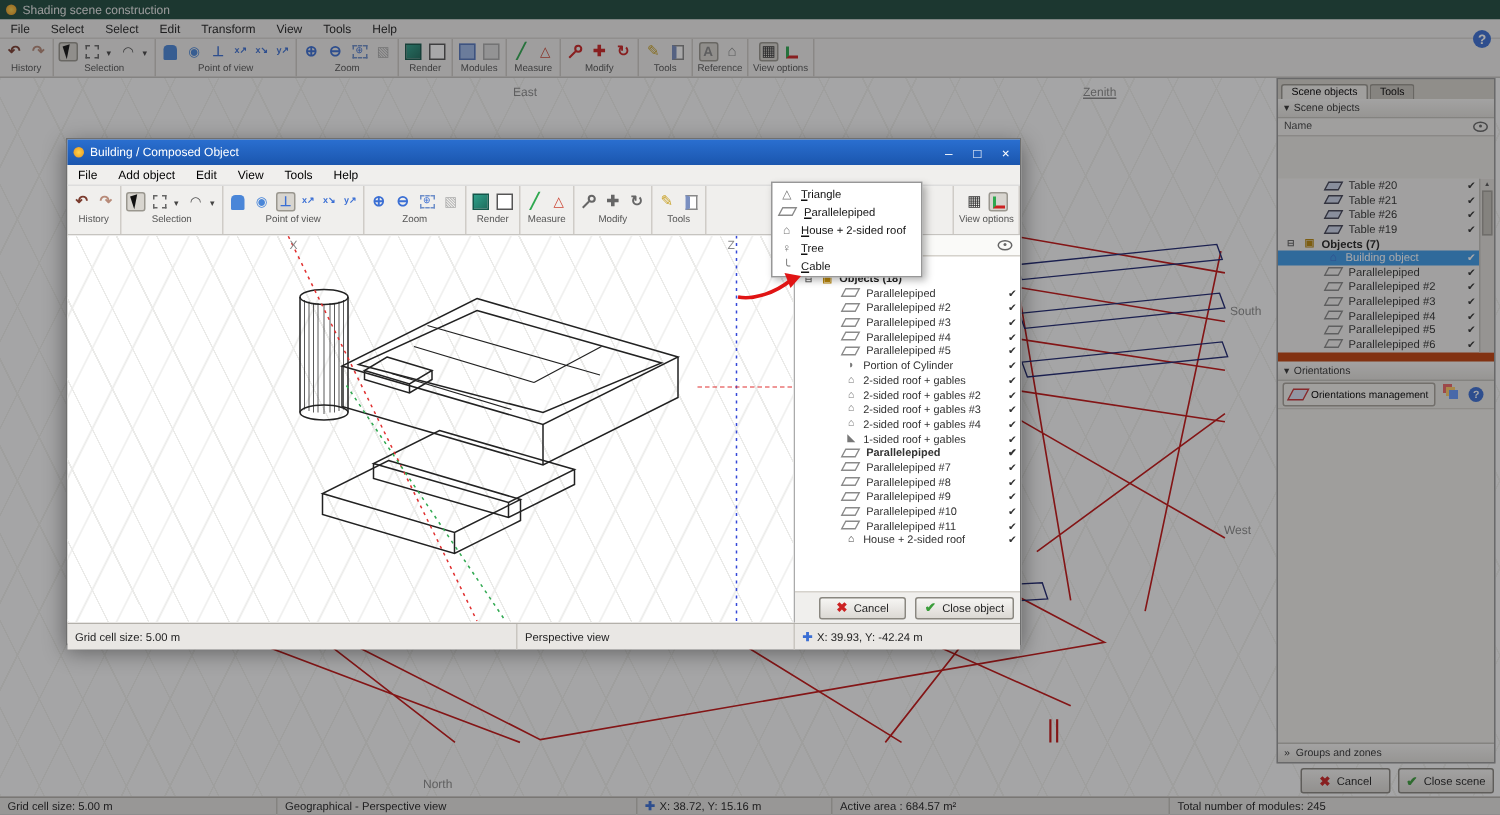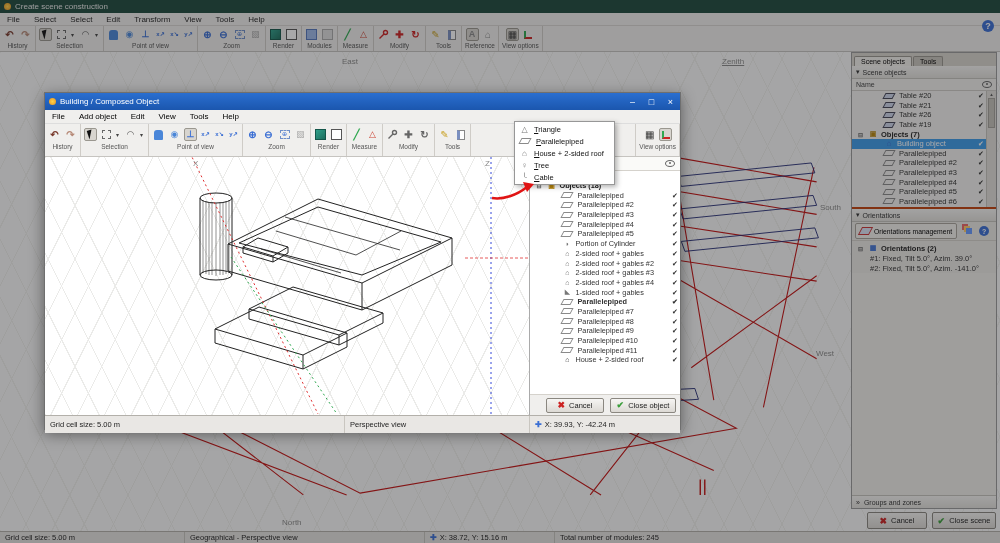--- a/index.html
+++ b/index.html
@@ -59,21 +59,21 @@
     border:1px solid #9a9a9a;box-sizing:border-box;z-index:3;display:flex;flex-direction:column;font-size:7.5px;}
   .sb-tabs{height:13px;background:#d9d5cd;display:flex;align-items:flex-end;padding-left:2px;gap:1px;}
   .sb-tab{background:#c9c5bd;border:1px solid #9a978f;border-bottom:none;padding:1px 6px;font-size:7px;border-radius:2px 2px 0 0;}
   .sb-tab.active{background:#f2f0ec;}
   .sb-hdr{height:12px;background:linear-gradient(#f7f6f4,#e3e1dc);border-bottom:1px solid #c6c3bd;
     display:flex;align-items:center;gap:3px;padding-left:4px;font-size:7px;color:#333;}
   .sb-colhdr{height:11px;background:#f2f1ee;border-bottom:1px solid #cfccc7;display:flex;align-items:center;
     padding:0 4px;color:#444;font-size:7px;justify-content:space-between;}
   .eyeico{width:8px;height:5px;border:1px solid #666;border-radius:50%;position:relative;}
   .eyeico::after{content:"";position:absolute;left:2.5px;top:1px;width:2px;height:2px;border-radius:50%;background:#666;}
-  .sb-list{height:116px;position:relative;overflow:hidden;background:#f4f3f0;border-bottom:2px solid #c2410c;}
+  .sb-list{height:116px;position:relative;overflow:hidden;background:#f4f3f0;border-bottom:6px solid #c2410c;margin-top:28px;}
   .row{display:flex;align-items:center;height:9.6px;padding-left:22px;gap:3px;white-space:nowrap;color:#333;}
   .row.group{padding-left:6px;font-weight:bold;color:#222;}
   .row .expander{width:7px;font-size:6px;color:#666;}
   .row.group .expander::before{content:"⊟";}
   .row .lbl{flex:1;overflow:hidden;text-overflow:ellipsis;}
   .row .check{width:10px;text-align:center;}
   .row .check::before{content:"✔";font-size:7px;color:#333;}
   .row.group .check::before{content:"";}
   .row.bold{font-weight:bold;}
   .row.selected{background:#3d9be9;color:#fff;}
@@ -151,21 +151,21 @@
   .dd-label::first-letter{text-decoration:underline;}
   .annotarrow{position:absolute;left:489px;top:178px;z-index:21;}
 </style>
 </head>
 <body>
 
 <div class="screen">
 
   <div class="titlebar">
     <span class="appsun"></span>
-    <span>Create scene construction</span>
+    <span>Shading scene construction</span>
   </div>
 
   <div class="menubar">
 
   <span>File</span>
       <span>Select</span>
       <span>Select</span>
       <span>Edit</span>
       <span>Transform</span>
       <span>View</span>
@@ -419,37 +419,20 @@
       <span>Orientations</span>
     </div>
     <div class="or-toolrow">
       <span class="or-btn">
         <span class="or-plane"></span>
         <span>Orientations management</span>
       </span>
       <span class="layers"></span>
       <span class="helpround">?</span>
     </div>
-    <div class="or-tree">
-      <div class="row group" style="height:10px;">
-        <span class="expander"></span>
-        <span class="ti" data-icon="pv"></span>
-        <span class="lbl">Orientations (2)</span>
-      </div>
-      <div>
-
-          <div class="or-row">
-            <span class="lbl">#1: Fixed, Tilt 5.0°, Azim. 39.0°</span>
-          </div>
-
-          <div class="or-row">
-            <span class="lbl">#2: Fixed, Tilt 5.0°, Azim. -141.0°</span>
-          </div>
-        </div>
-    </div>
     <div class="sb-fill"></div>
     <div class="gz-bar">
       <span>»</span>
       <span>Groups and zones</span>
     </div>
   </div>
 
   <div class="btn" style="left:867px;top:512px;width:60px;height:17px;">
     <span class="bx">✖</span>
     <span>Cancel</span>
@@ -463,20 +446,23 @@
     <div class="seg" style="width:185px;">
         <span>Grid cell size:  5.00 m</span>
       </div>
     <div class="seg" style="width:240px;">
         <span>Geographical - Perspective view</span>
       </div>
     <div class="seg" style="width:130px;">
       <span class="movecross">✚</span>
       <span>X: 38.72, Y: 15.16 m</span>
     </div>
+    <div class="seg" style="width:225px;">
+        <span>Active area : 684.57 m²</span>
+      </div>
     <div class="seg" style="flex:1;border-right:none;">
         <span>Total number of modules: 245</span>
       </div>
   </div>
 
   <div class="dim"></div>
 
   <div class="child">
     <div class="c-title">
       <span class="appsun"></span>

